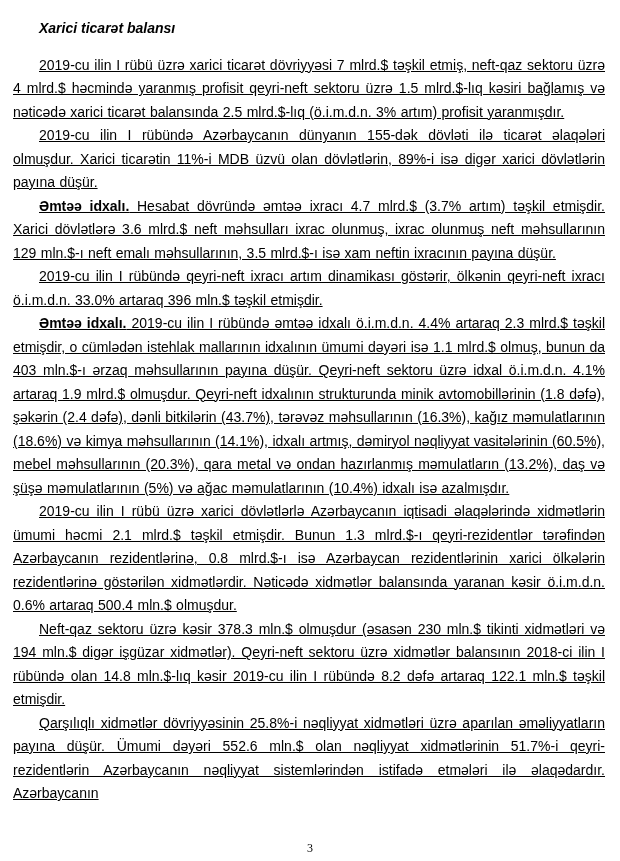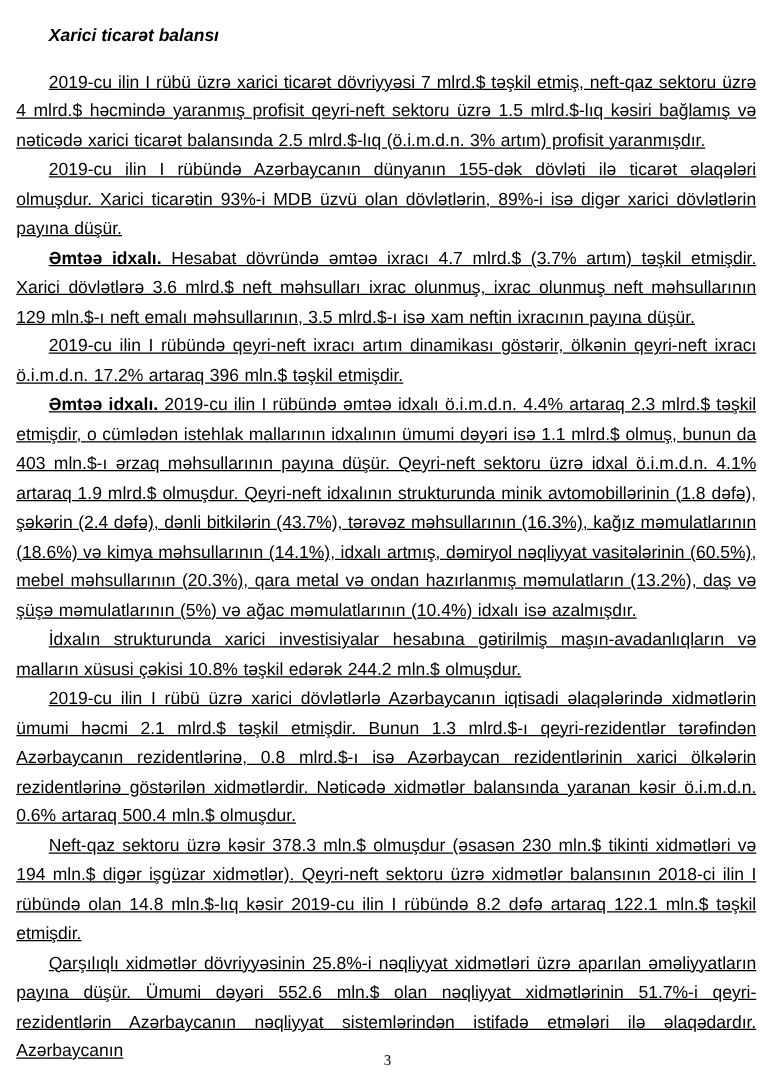--- a/index.html
+++ b/index.html
@@ -52,29 +52,28 @@
 </style>
 </head>
 <body>
 
 <div class="page">
 
   <h2 class="doc-heading h-first">Xarici ticarət balansı</h2>
 
   <p class="doc-para">2019-cu ilin I rübü üzrə xarici ticarət dövriyyəsi 7 mlrd.$ təşkil etmiş, neft-qaz sektoru üzrə 4 mlrd.$ həcmində yaranmış profisit qeyri-neft sektoru üzrə 1.5 mlrd.$-lıq kəsiri bağlamış və nəticədə xarici ticarət balansında 2.5 mlrd.$-lıq (ö.i.m.d.n. 3% artım) profisit yaranmışdır.</p>
 
-  <p class="doc-para">2019-cu ilin I rübündə Azərbaycanın dünyanın 155-dək dövləti ilə ticarət əlaqələri olmuşdur. Xarici ticarətin 93%-i MDB üzvü olan dövlətlərin, 89%-i isə digər xarici dövlətlərin payına düşür.</p>
+  <p class="doc-para">2019-cu ilin I rübündə Azərbaycanın dünyanın 155-dək dövləti ilə ticarət əlaqələri olmuşdur. Xarici ticarətin 11%-i MDB üzvü olan dövlətlərin, 89%-i isə digər xarici dövlətlərin payına düşür.</p>
 
   <p class="doc-para"><span class="para-lead">Əmtəə idxalı.</span><span> Hesabat dövründə əmtəə ixracı 4.7 mlrd.$ (3.7% artım) təşkil etmişdir. Xarici dövlətlərə 3.6 mlrd.$ neft məhsulları ixrac olunmuş, ixrac olunmuş neft məhsullarının 129 mln.$-ı neft emalı məhsullarının, 3.5 mlrd.$-ı isə xam neftin ixracının payına düşür.</span></p>
 
-  <p class="doc-para">2019-cu ilin I rübündə qeyri-neft ixracı artım dinamikası göstərir, ölkənin qeyri-neft ixracı ö.i.m.d.n. 17.2% artaraq 396 mln.$ təşkil etmişdir.</p>
+  <p class="doc-para">2019-cu ilin I rübündə qeyri-neft ixracı artım dinamikası göstərir, ölkənin qeyri-neft ixracı ö.i.m.d.n. 33.0% artaraq 396 mln.$ təşkil etmişdir.</p>
 
   <p class="doc-para"><span class="para-lead">Əmtəə idxalı.</span><span> 2019-cu ilin I rübündə əmtəə idxalı ö.i.m.d.n. 4.4% artaraq 2.3 mlrd.$ təşkil etmişdir, o cümlədən istehlak mallarının idxalının ümumi dəyəri isə 1.1 mlrd.$ olmuş, bunun da 403 mln.$-ı ərzaq məhsullarının payına düşür. Qeyri-neft sektoru üzrə idxal ö.i.m.d.n. 4.1% artaraq 1.9 mlrd.$ olmuşdur. Qeyri-neft idxalının strukturunda minik avtomobillərinin (1.8 dəfə), şəkərin (2.4 dəfə), dənli bitkilərin (43.7%), tərəvəz məhsullarının (16.3%), kağız məmulatlarının (18.6%) və kimya məhsullarının (14.1%), idxalı artmış, dəmiryol nəqliyyat vasitələrinin (60.5%), mebel məhsullarının (20.3%), qara metal və ondan hazırlanmış məmulatların (13.2%), daş və şüşə məmulatlarının (5%) və ağac məmulatlarının (10.4%) idxalı isə azalmışdır.</span></p>
 
-  <p class="doc-para">İdxalın strukturunda xarici investisiyalar hesabına gətirilmiş maşın-avadanlıqların və malların xüsusi çəkisi 10.8% təşkil edərək 244.2 mln.$ olmuşdur.</p>
 
 
   <p class="doc-para">2019-cu ilin I rübü üzrə xarici dövlətlərlə Azərbaycanın iqtisadi əlaqələrində xidmətlərin ümumi həcmi 2.1 mlrd.$ təşkil etmişdir. Bunun 1.3 mlrd.$-ı qeyri-rezidentlər tərəfindən Azərbaycanın rezidentlərinə, 0.8 mlrd.$-ı isə Azərbaycan rezidentlərinin xarici ölkələrin rezidentlərinə göstərilən xidmətlərdir. Nəticədə xidmətlər balansında yaranan kəsir ö.i.m.d.n. 0.6% artaraq 500.4 mln.$ olmuşdur.</p>
 
   <p class="doc-para">Neft-qaz sektoru üzrə kəsir 378.3 mln.$ olmuşdur (əsasən 230 mln.$ tikinti xidmətləri və 194 mln.$ digər işgüzar xidmətlər). Qeyri-neft sektoru üzrə xidmətlər balansının 2018-ci ilin I rübündə olan 14.8 mln.$-lıq kəsir 2019-cu ilin I rübündə 8.2 dəfə artaraq 122.1 mln.$ təşkil etmişdir.</p>
 
   <p class="doc-para">Qarşılıqlı xidmətlər dövriyyəsinin 25.8%-i nəqliyyat xidmətləri üzrə aparılan əməliyyatların payına düşür. Ümumi dəyəri 552.6 mln.$ olan nəqliyyat xidmətlərinin 51.7%-i qeyri-rezidentlərin Azərbaycanın nəqliyyat sistemlərindən istifadə etmələri ilə əlaqədardır. Azərbaycanın</p>
 
   <div class="page-number">3</div>
 

